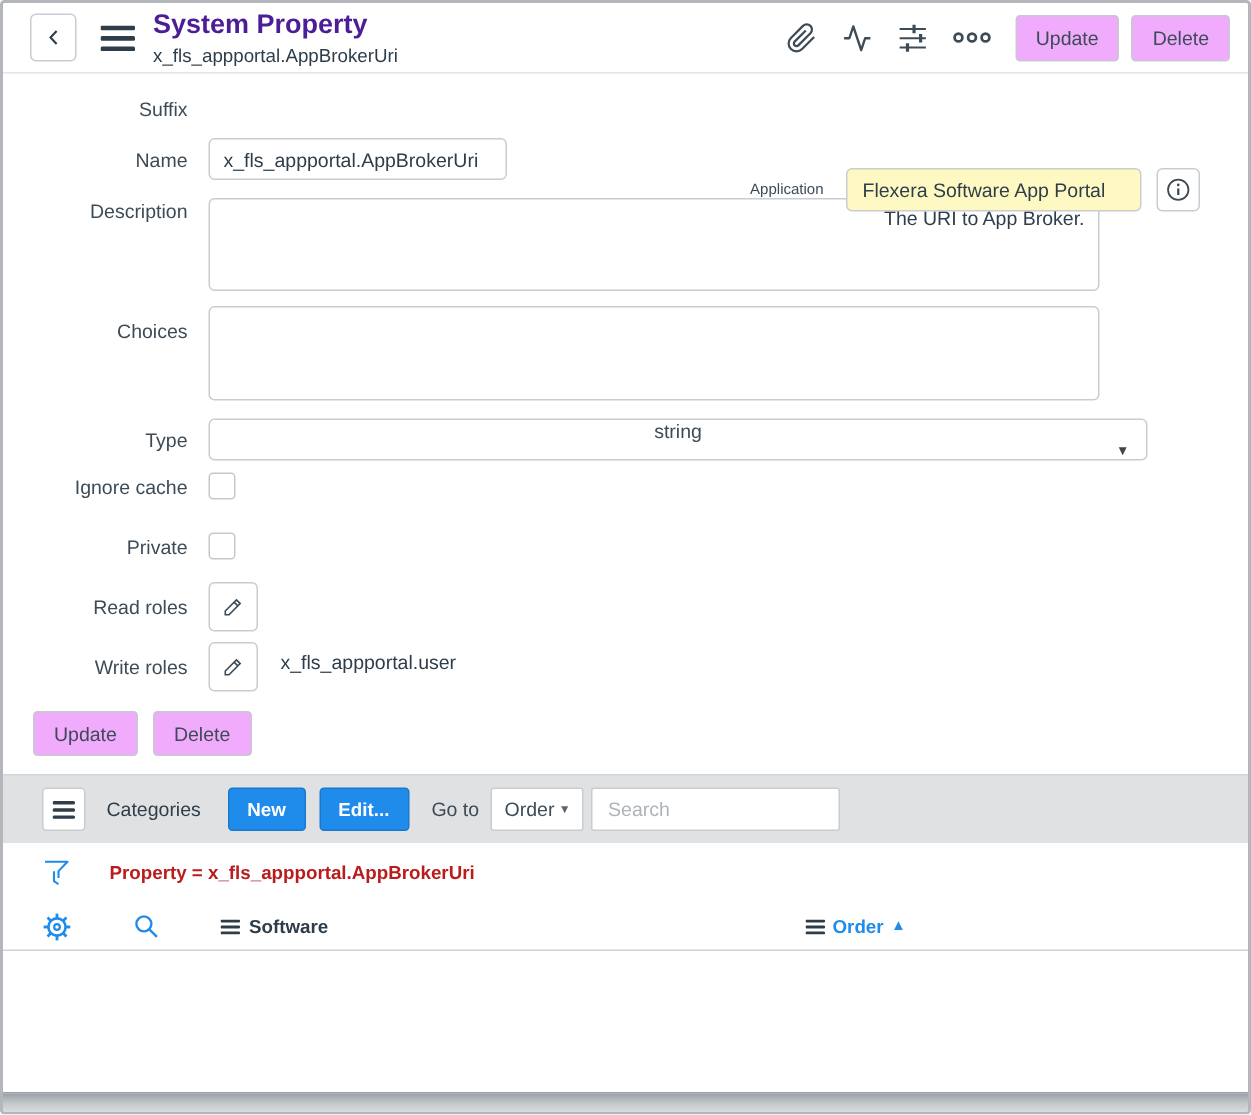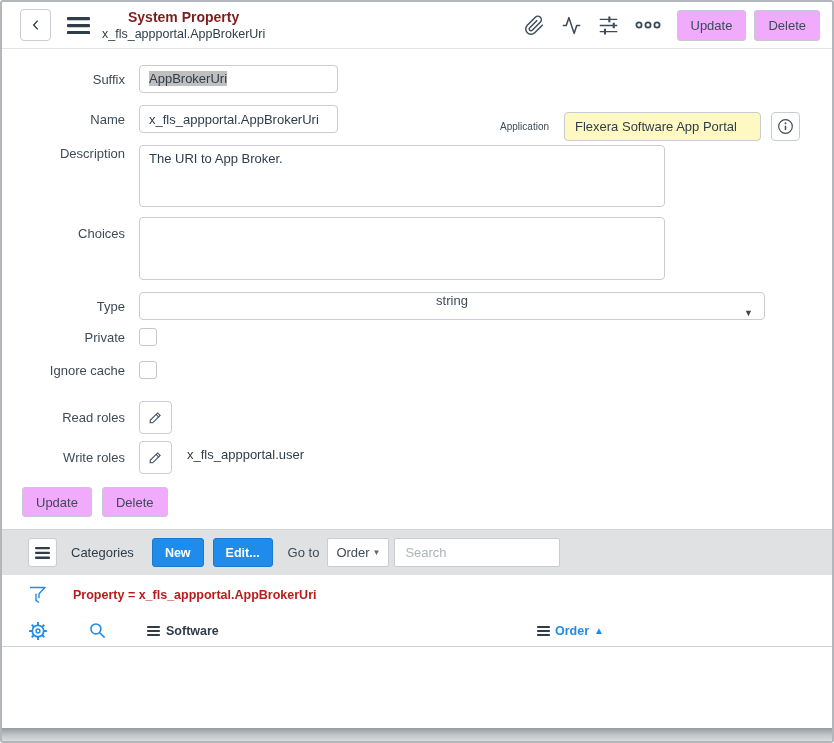--- a/index.html
+++ b/index.html
@@ -8,42 +8,42 @@
     position:relative; width:834px; height:743px;
     border:2px solid #b3b7bb; border-radius:3px; background:#fff;
     overflow:hidden; color:#3d4b57;
   }
   
   .form-header { display:flex; align-items:center; height:47px; border-bottom:1px solid #e2e4e6; padding:0 10px; }
   .back-btn { width:31px; height:32px; margin-left:8px; border:1px solid #c9ccd0; border-radius:4px;
               background:#fff; display:flex; align-items:center; justify-content:center; cursor:pointer; }
   .menu-icon { margin-left:16px; display:flex; cursor:pointer; }
   .title-block { margin-left:12px; line-height:1.3; }
-  .title-line1 { font-size:14px; font-weight:bold; color:#7f1d1d;text-align:center; }
+  .title-line1 { font-size:18px; font-weight:bold; color:#4c1d95; }
   .title-line2 { font-size:12.5px; color:#2e3d49; }
   .header-right { margin-left:auto; display:flex; align-items:center; }
   .hdr-icon { display:flex; margin-right:16px; cursor:pointer; }
   .btn { height:31px; padding:0 13px; background:#f0abfc; border:1px solid #c6cad0; border-radius:3px;
          font-size:13px; color:#3d4b57; display:inline-flex; align-items:center; cursor:pointer;
          font-family:"Liberation Sans", sans-serif; }
   .header-right .btn { margin-right:8px; }
   .header-right .btn:last-child { margin-right:2px; }
   
   .form-body { padding-top:16px; position:relative; }
   .frow { display:flex; margin-bottom:12px; }
   .frow.center { align-items:center; }
   .flabel { width:123px; flex:none; text-align:right; font-size:13px; color:#3d4b57; }
   .frow:not(.center) .flabel { padding-top:6px; }
   .fctrl { margin-left:14px; }
   .inp, textarea.area { border:1px solid #c9ccd0; border-radius:4px; background:#fff;
         font-size:13px; color:#2e3d49; font-family:"Liberation Sans", sans-serif; }
   .fake-input { width:199px; height:28px; line-height:26px; padding:0 9px; }
   .sel-hl { background:#bfbfbf; }
   input.inp { width:199px; height:28px; padding:0 9px; }
-  textarea.area { width:526px; resize:none; padding:5px 9px; overflow:hidden; }
+  textarea.area { width:594px; resize:none; padding:5px 9px; overflow:hidden;text-align:right; }
   .desc-h { height:62px; } .choices-h { height:63px; } .value-h { height:68px; }
   .selectbox { width:626px; height:28px; border:1px solid #c9ccd0; border-radius:4px; background:#fff;
                display:flex; align-items:center; padding:0 11px; font-size:13px; cursor:pointer;flex-direction:column; }
   .caret { margin-left:auto; font-size:9px; color:#444; }
   .app-group { position:absolute; top:63px; right:32px; display:flex; align-items:center; }
   .app-label { font-size:10px; margin-right:15px;margin-left:32px; }
   .readonly-field { width:197px; height:29px; line-height:27px; padding:0 10px; background:#fef9c3;
                     border:1px solid #c9ccd0; border-radius:4px; font-size:13px; color:#2e3d49;
                     white-space:nowrap; overflow:hidden; }
   .info-btn { margin-left:10px; width:29px; height:29px; border:1px solid #c9ccd0; border-radius:4px;
@@ -150,21 +150,20 @@
       </span>
       <button class="btn">Update</button>
       <button class="btn">Delete</button>
     </div>
   </div>
 
   <div class="form-body">
 
     <div class="frow center">
       <div class="flabel">Suffix</div>
-      <div class="fctrl fake-input inp"><span class="sel-hl">AppBrokerUri</span></div>
     </div>
 
     <div class="app-group">
       <div class="app-label">Application</div>
       <div class="readonly-field">Flexera Software App Portal</div>
       <div class="info-btn">
         <span style="display:flex">
           <svg width="19" height="19" viewBox="0 0 24 24">
               <g stroke="#3d4b57" fill="none">
                 <circle cx="12" cy="12" r="8.6" stroke-width="1.5"></circle>
@@ -193,27 +192,27 @@
 
     <div class="frow center" style="margin-bottom:8px">
       <div class="flabel">Type</div>
       <div class="fctrl selectbox">
         <span>string</span>
         <span class="caret">▼</span>
       </div>
     </div>
 
 
+    <div class="frow center row-ignore">
+      <div class="flabel">Ignore cache</div>
+      <div class="fctrl chk"></div>
+    </div>
+
     <div class="frow center row-private">
       <div class="flabel">Private</div>
-      <div class="fctrl chk"></div>
-    </div>
-
-    <div class="frow center row-ignore">
-      <div class="flabel">Ignore cache</div>
       <div class="fctrl chk"></div>
     </div>
 
     <div class="frow center row-read">
       <div class="flabel">Read roles</div>
       <div class="fctrl pencil-btn">
         <span style="display:flex">
           <svg width="17" height="17" viewBox="0 0 24 24">
               <g fill="none" stroke="#3d4b57" stroke-width="1.5">
                 <path d="M15 5.5l3.5 3.5L8 19.5H4.5V16L15 5.5z"></path>

